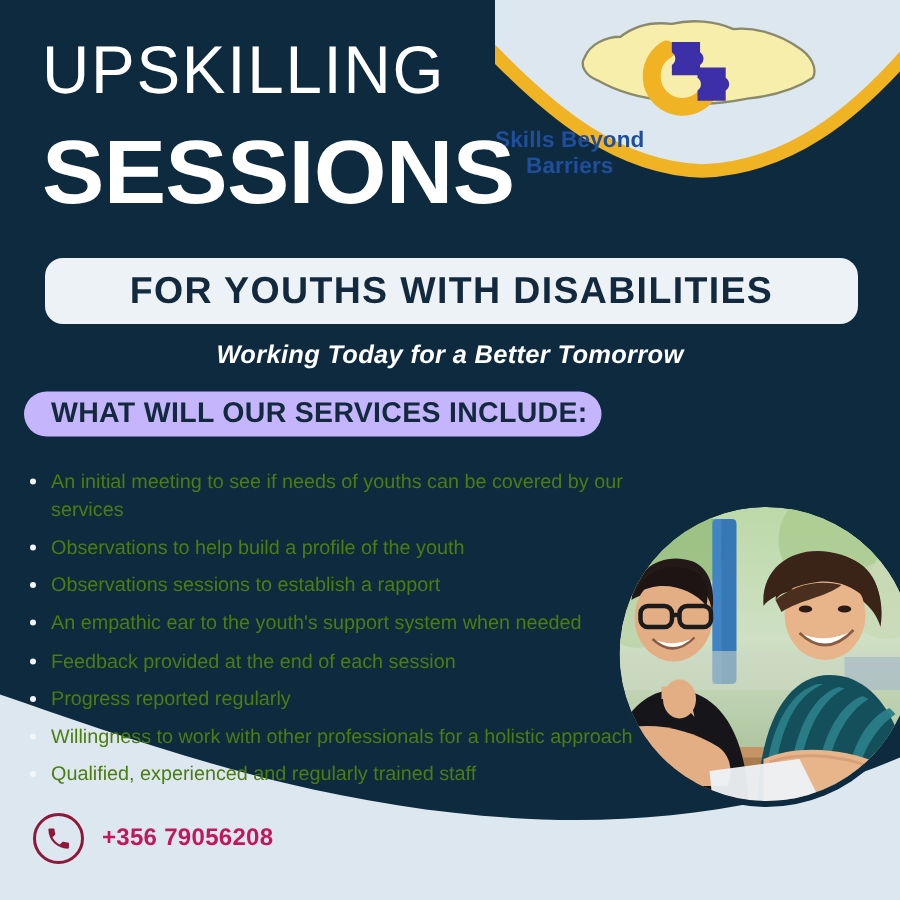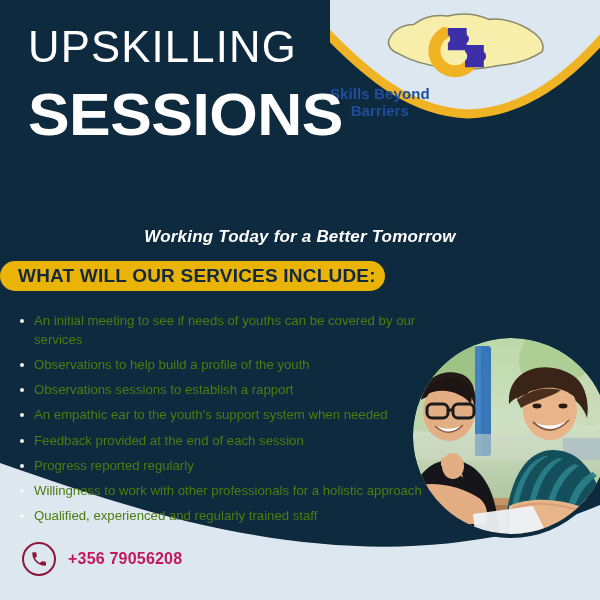--- a/index.html
+++ b/index.html
@@ -100,23 +100,23 @@
     color:#ffffff;
     font-size:17px;
     font-weight:bold;
     font-style:italic;
     letter-spacing:.2px;
     z-index:5;
   }
 
   
   .band-services {
-    position:absolute; left:0; top:261px;
+    position:absolute; left:16px; top:261px;
     width:385px; height:30px;
-    background:#eab308;
+    background:#c4b5fd;
     border-radius:15px;
     display:flex; align-items:center;
     padding-left:18px;
     z-index:5;
   }
   .band-services span {
     color:#132a3e;
     font-size:19px;
     font-weight:bold;
     letter-spacing:.2px;
@@ -219,20 +219,23 @@
         <div>Barriers</div>
       </div>
     </div>
   </div>
 
   <div class="headline-wrap">
     <div class="h-upskilling">UPSKILLING</div>
     <div class="h-sessions">SESSIONS</div>
   </div>
 
+  <div class="pill-disabilities">
+    <span>FOR YOUTHS WITH DISABILITIES</span>
+  </div>
 
   <div class="tagline">Working Today for a Better Tomorrow</div>
 
   <div class="band-services">
     <span>WHAT WILL OUR SERVICES INCLUDE:</span>
   </div>
 
   <ul class="bullets">
     <li>An initial meeting to see if needs of youths can be covered by our services</li>
     <li>Observations to help build a profile of the youth</li>

